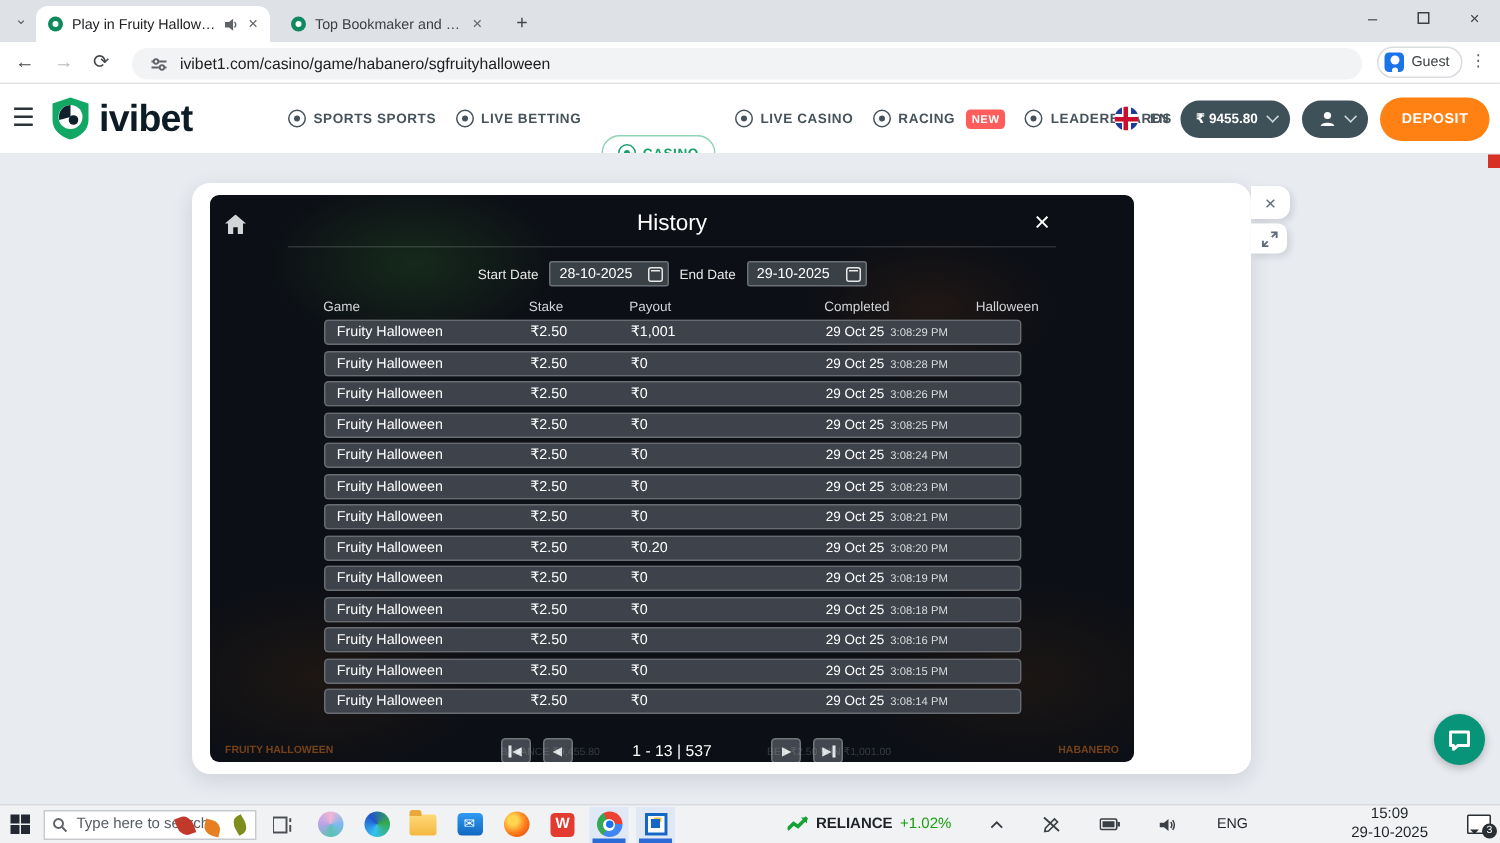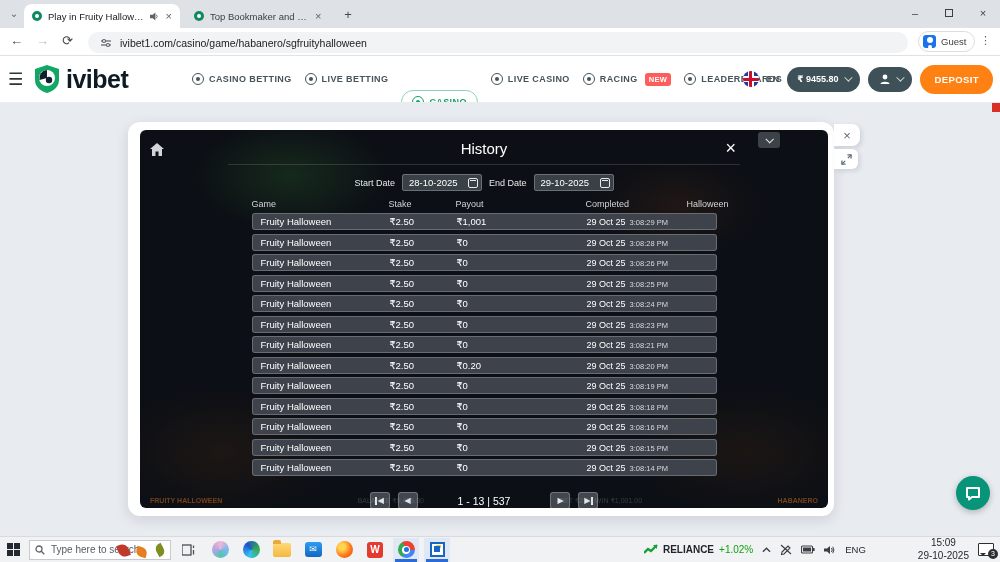--- a/index.html
+++ b/index.html
@@ -57,21 +57,21 @@
   .profilebtn { background:#3e5158; border-radius:14px; height:25px; width:44px; display:flex; align-items:center; justify-content:center; gap:5px; }
   .deposit { background:#ff8113; color:#fff; font-size:9.5px; font-weight:bold; border-radius:15px; height:29px; display:flex; align-items:center; padding:0 14px; letter-spacing:.4px; }
 
   
   .pagebody { position:absolute; left:0; top:102px; width:1000px; height:434px; background:#e8ebf0; }
   .redsliver { position:absolute; right:0; top:1px; width:8px; height:9px; background:#d93025; }
   .gamecard { position:absolute; left:128px; top:20px; width:706px; height:394px; background:#fff; border-radius:12px; box-shadow:0 4px 14px rgba(20,30,50,.12); }
   .sidetab { position:absolute; background:#fff; color:#5f6b7a; display:flex; align-items:center; justify-content:center; box-shadow:2px 2px 5px rgba(20,30,50,.12); }
   .sidetab.close { right:-26px; top:2px; width:26px; height:22px; border-radius:0 8px 8px 0; font-size:13px; }
   .sidetab.expand { right:-24px; top:27px; width:24px; height:20px; border-radius:0 6px 6px 0; }
-  .gamedark { position:absolute; left:12px; top:8px; width:688px; height:378px; border-radius:6px; background:
+  .gamedark { position:absolute; left:12px; top:8px; width:616px; height:378px; border-radius:6px; background:
       radial-gradient(140px 80px at 22% 12%, rgba(40,90,40,.35), transparent 70%),
       radial-gradient(120px 70px at 78% 20%, rgba(120,60,20,.18), transparent 70%),
       radial-gradient(160px 90px at 12% 85%, rgba(90,50,15,.22), transparent 70%),
       radial-gradient(160px 90px at 88% 85%, rgba(90,50,15,.2), transparent 70%),
       #0c0f15; overflow:hidden; }
   .homeico { position:absolute; left:10px; top:13px; opacity:.9; }
   .gchev { position:absolute; left:618px; top:2px; width:22px; height:16px; background:#3d4248; border-radius:3px; display:flex; align-items:center; justify-content:center; }
   .gchev .chev { border-color:#e8e8e8; transform:rotate(45deg) translateY(-1px); }
   .gfoot { position:absolute; bottom:3px; width:100%; display:flex; justify-content:space-between; padding:0 10px; font-size:7px; }
   .gfoot .oj { color:#c96a1e; opacity:.55; font-weight:bold; }
@@ -125,21 +125,21 @@
   .ic-folder { width:18px; height:14px; background:linear-gradient(#ffd978,#f4b83f); border-radius:2px; position:relative; }
   .ic-folder::before { content:""; position:absolute; left:0; top:-3px; width:8px; height:4px; background:#e8a93a; border-radius:2px 2px 0 0; }
   .ic-mail { width:17px; height:15px; background:linear-gradient(#2f9bf2,#1267c0); border-radius:3px; color:#fff; font-size:9px; text-align:center; line-height:15px; }
   .ic-wps { width:16px; height:16px; background:#e33b30; border-radius:3px; color:#fff; font-weight:bold; font-size:10px; text-align:center; line-height:16px; }
   .ic-chrome { background:conic-gradient(from -30deg,#ea4335 0 120deg,#4285f4 0 240deg,#34a853 0 360deg); position:relative; }
   .ic-chrome::before { content:""; position:absolute; left:4.5px; top:4.5px; width:8px; height:8px; background:#fff; border-radius:50%; }
   .ic-chrome::after { content:""; position:absolute; left:6px; top:6px; width:5px; height:5px; background:#1a73e8; border-radius:50%; }
   .ic-blueapp { width:15px; height:15px; border:2.5px solid #1567c6; background:#fff; position:relative; }
   .ic-blueapp::after { content:""; position:absolute; left:2px; top:2px; width:6px; height:6px; background:#1567c6; }
   .ic-yellowtop { position:absolute; top:1px; right:2px; width:5px; height:3px; background:#f5c63c; }
-  .tray { margin-left:auto; display:flex; align-items:center; gap:9px; padding-right:6px; }
+  .tray { margin-left:auto; display:flex; align-items:center; gap:26px; padding-right:6px; }
   .stock { display:flex; align-items:center; gap:5px; font-size:10px; color:#1f2328; font-weight:bold; }
   .stock .chg { color:#13a10e; font-weight:normal;text-align:right; }
   .trayico { color:#3a3f44; font-size:10px; display:flex; align-items:center; }
   .engtxt { font-size:9.5px; color:#1f2328; }
   .clock { text-align:center; font-size:10px; color:#1f2328; line-height:1.25;margin-left:43px; }
   .notif { position:relative; width:16px; height:13px; border:1.4px solid #2a2f34; border-radius:1px; background:#fff; }
   .notif::after { content:""; position:absolute; left:1px; bottom:-4px; border:3px solid transparent; border-top-color:#2a2f34; }
   .nbadge { position:absolute; right:-5px; bottom:-4px; width:10px; height:10px; border-radius:50%; background:#2a2f34; color:#fff; font-size:7px; text-align:center; line-height:10px; }
   svg { display:block; }
 </style>
@@ -199,21 +199,21 @@
       <path d="M15 1 L27 5 V16 C27 23 21 27.5 15 29 C9 27.5 3 23 3 16 V5 Z" fill="#12a765"></path>
       <circle cx="15" cy="14" r="8" fill="#fff"></circle>
       <path d="M15 6 A8 8 0 0 0 7.5 16 L15 14 Z" fill="#10202c"></path>
       <circle cx="17" cy="16" r="3.2" fill="#10202c"></circle>
     </svg>
     <span class="word">ivibet</span>
   </div>
   <div class="mainnav">
     <div class="nitem">
       <span class="nico"></span>
-      <span>CASINO BETTING</span>
+      <span>SPORTS SPORTS</span>
     </div>
     <div class="nitem">
       <span class="nico"></span>
       <span>LIVE BETTING</span>
     </div>
     <div class="nitem active">
       <span class="nico"></span>
       <span>CASINO</span>
     </div>
     <div class="nitem">

